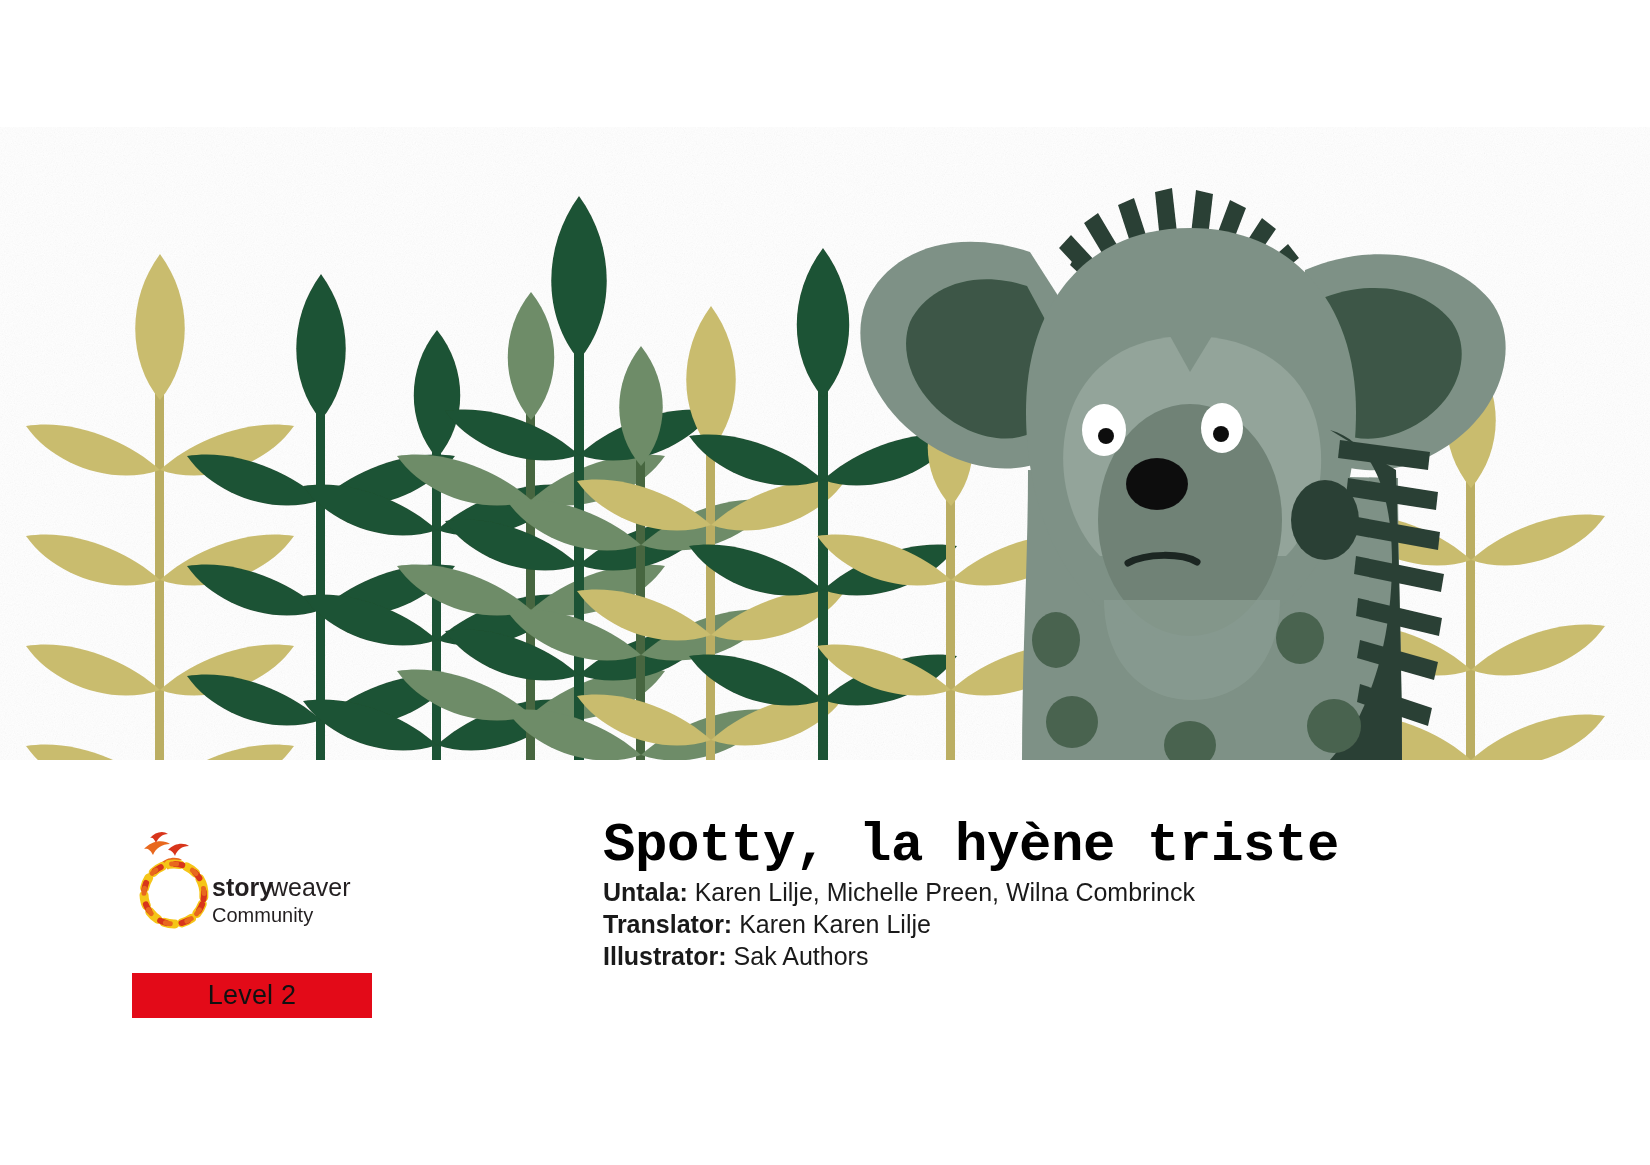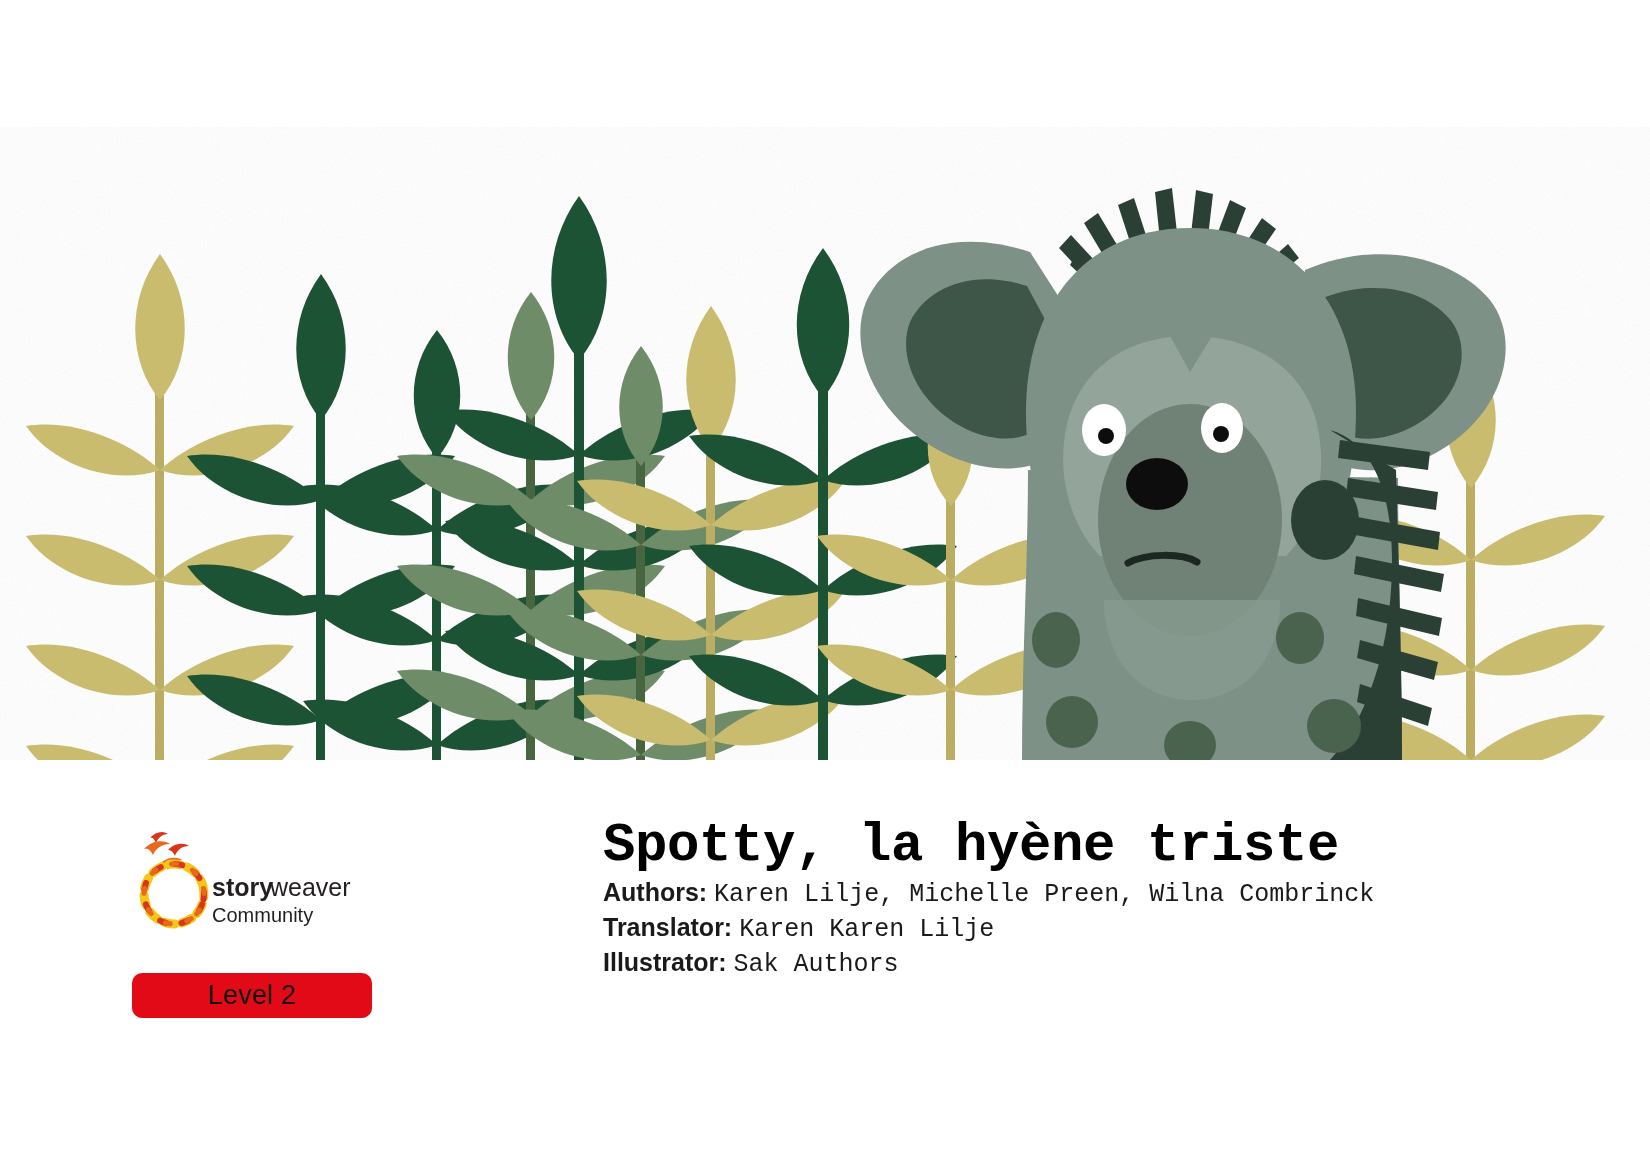--- a/index.html
+++ b/index.html
@@ -56,21 +56,20 @@
   #level-badge {
     position: absolute;
     left: 104px;
     top: 213px;
     width: 240px;
     height: 45px;
     background: #E30A18;
     display: flex;
     align-items: center;
     justify-content: center;
-    border-radius: 10px;
   }
   #level-badge .level-text {
     font-size: 27px;
     color: #111111;
     letter-spacing: .2px;
     font-family: "Liberation Sans", sans-serif;
   }
 
   
   #title-block {
@@ -92,21 +91,20 @@
     font-size: 25px;
     line-height: 1.28;
     color: #1a1a1a;
     white-space: nowrap;
   }
   .credit-label {
     font-weight: bold;
   }
   .credit-value {
     font-weight: normal;
-    font-family: Liberation Mono, monospace;
   }
 </style>
 </head>
 <body>
 
 <div id="illustration">
   <svg viewBox="0 0 1650 760" xmlns="http://www.w3.org/2000/svg">
     <defs>
 
       <filter id="speckle" x="-10%" y="-10%" width="120%" height="120%">
@@ -416,21 +414,21 @@
   </div>
 
   <div id="level-badge">
     <span class="level-text">Level 2</span>
   </div>
 
   <div id="title-block">
     <h1 id="book-title">Spotty, la hyène triste</h1>
 
     <div class="credit-line">
-      <span class="credit-label">Authors:</span>
+      <span class="credit-label">Untala:</span>
       <span class="credit-value">Karen Lilje, Michelle Preen, Wilna Combrinck</span>
     </div>
 
     <div class="credit-line">
       <span class="credit-label">Translator:</span>
       <span class="credit-value">Karen Karen Lilje</span>
     </div>
 
     <div class="credit-line">
       <span class="credit-label">Illustrator:</span>

